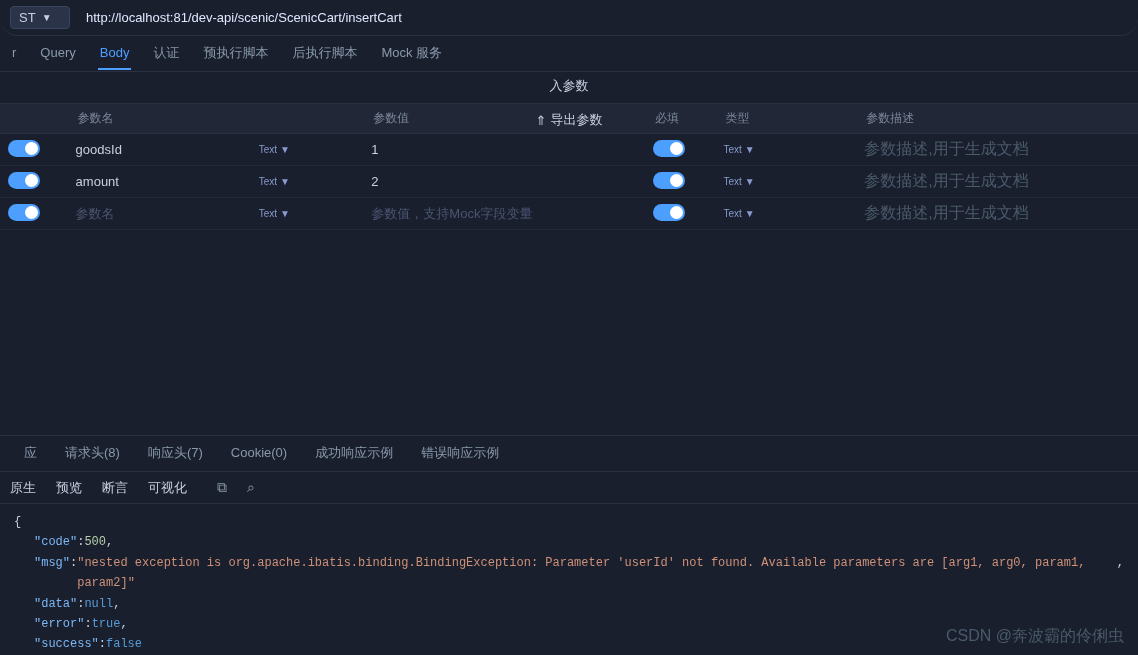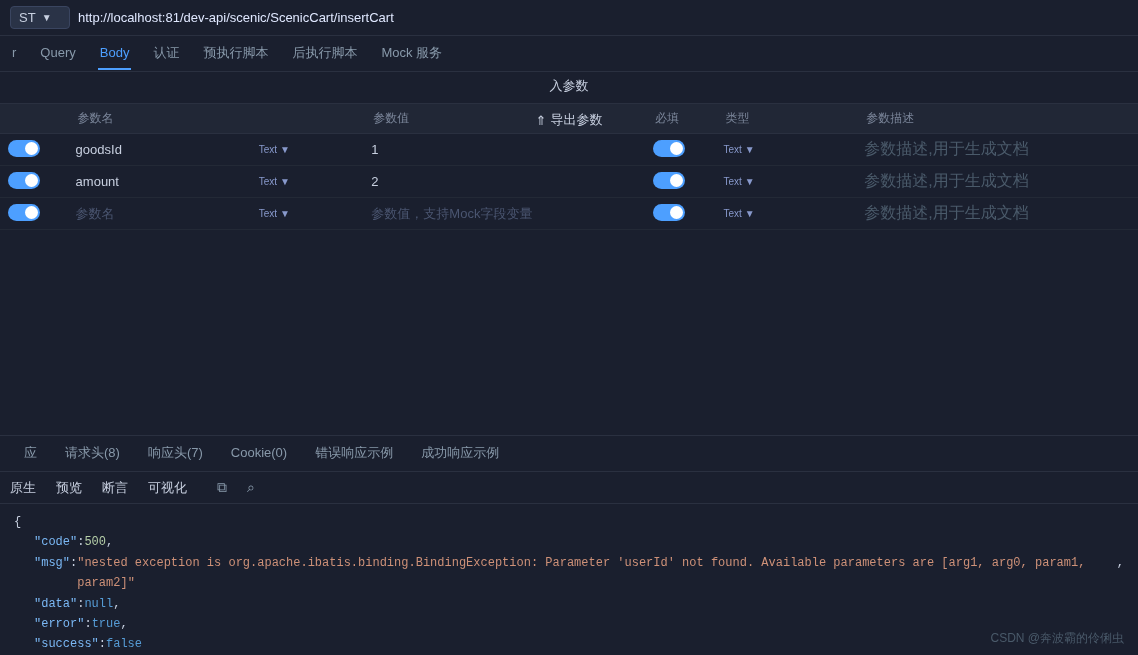--- a/index.html
+++ b/index.html
@@ -14,40 +14,41 @@
     }
 
     
     .url-bar {
       display: flex;
       align-items: center;
       background: #1a1f2e;
       padding: 6px 10px;
       border-bottom: 1px solid #2a3040;
       height: 36px;
+      border-radius: 18px;
     }
     .method-select {
       background: #2a3347;
       color: #c8d0e0;
       border: 1px solid #3a4560;
       border-radius: 4px;
       padding: 3px 8px;
       font-size: 13px;
       display: flex;
       align-items: center;
       gap: 6px;
       cursor: pointer;
       min-width: 60px;
     }
     .method-select .chevron {
       font-size: 10px;
     }
     .url-input {
       flex: 1;
-      margin-left: 8px;
+      margin-left: 16px;
       background: transparent;
       border: none;
       color: #e0e8ff;
       font-size: 13px;
       outline: none;
     }
 
     
     .tab-bar {
       display: flex;
@@ -263,21 +264,21 @@
     .code-bool { color: #569cd6; }
     .code-null { color: #569cd6; }
     .code-brace { color: #c8d0e0; }
 
     
     .watermark {
       position: absolute;
       bottom: 8px;
       right: 14px;
       color: #4a5a6a;
-      font-size: 12px;
+      font-size: 16px;
       margin-top: 9px;
     }
 
     .col-toggle { width: 40px; }
     .col-name { width: 130px; }
     .col-type { width: 80px; }
     .col-value { width: 200px; }
     .col-req { width: 50px; }
     .col-type2 { width: 100px; }
     .col-desc { width: 200px; }
@@ -393,22 +394,22 @@
   </table>
 </div>
 
 <div class="response-section">
 
   <div class="response-tab-bar">
     <div class="resp-tab">应</div>
     <div class="resp-tab">请求头(8)</div>
     <div class="resp-tab">响应头(7)</div>
     <div class="resp-tab">Cookie(0)</div>
+    <div class="resp-tab">成功响应示例</div>
     <div class="resp-tab">错误响应示例</div>
-    <div class="resp-tab">成功响应示例</div>
   </div>
 
   <div class="response-toolbar">
     <div class="toolbar-item">原生</div>
     <div class="toolbar-item">预览</div>
     <div class="toolbar-item">断言</div>
     <div class="toolbar-item">可视化</div>
     <div style="margin-left: 10px;" class="toolbar-icon">⧉</div>
     <div class="toolbar-icon">⌕</div>
   </div>

